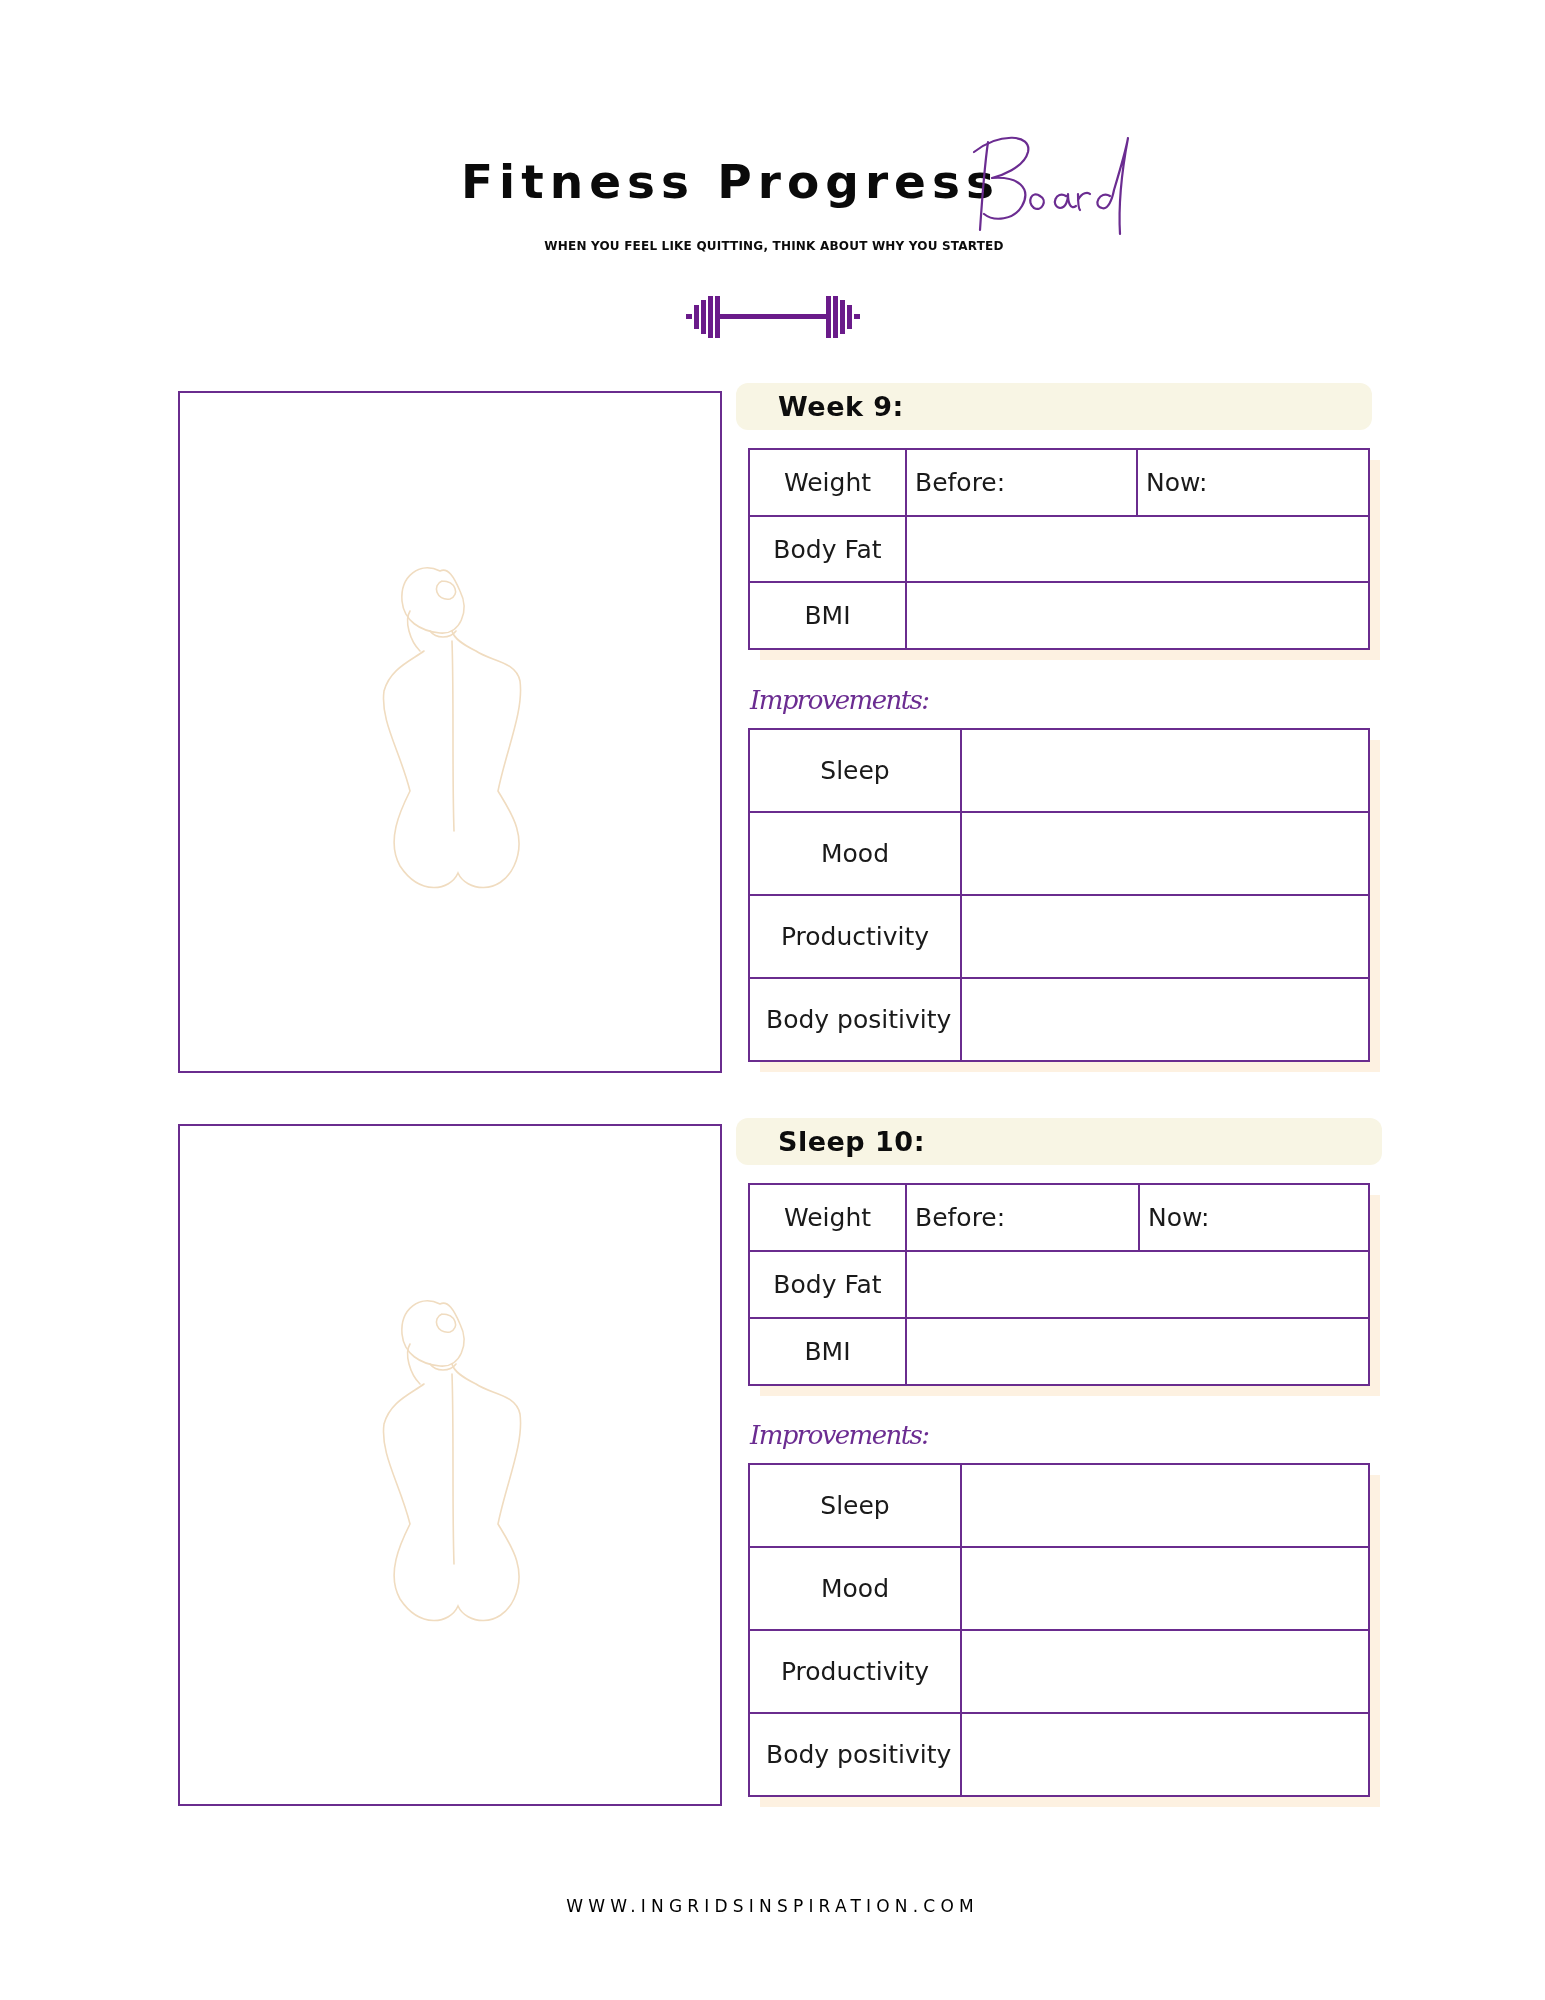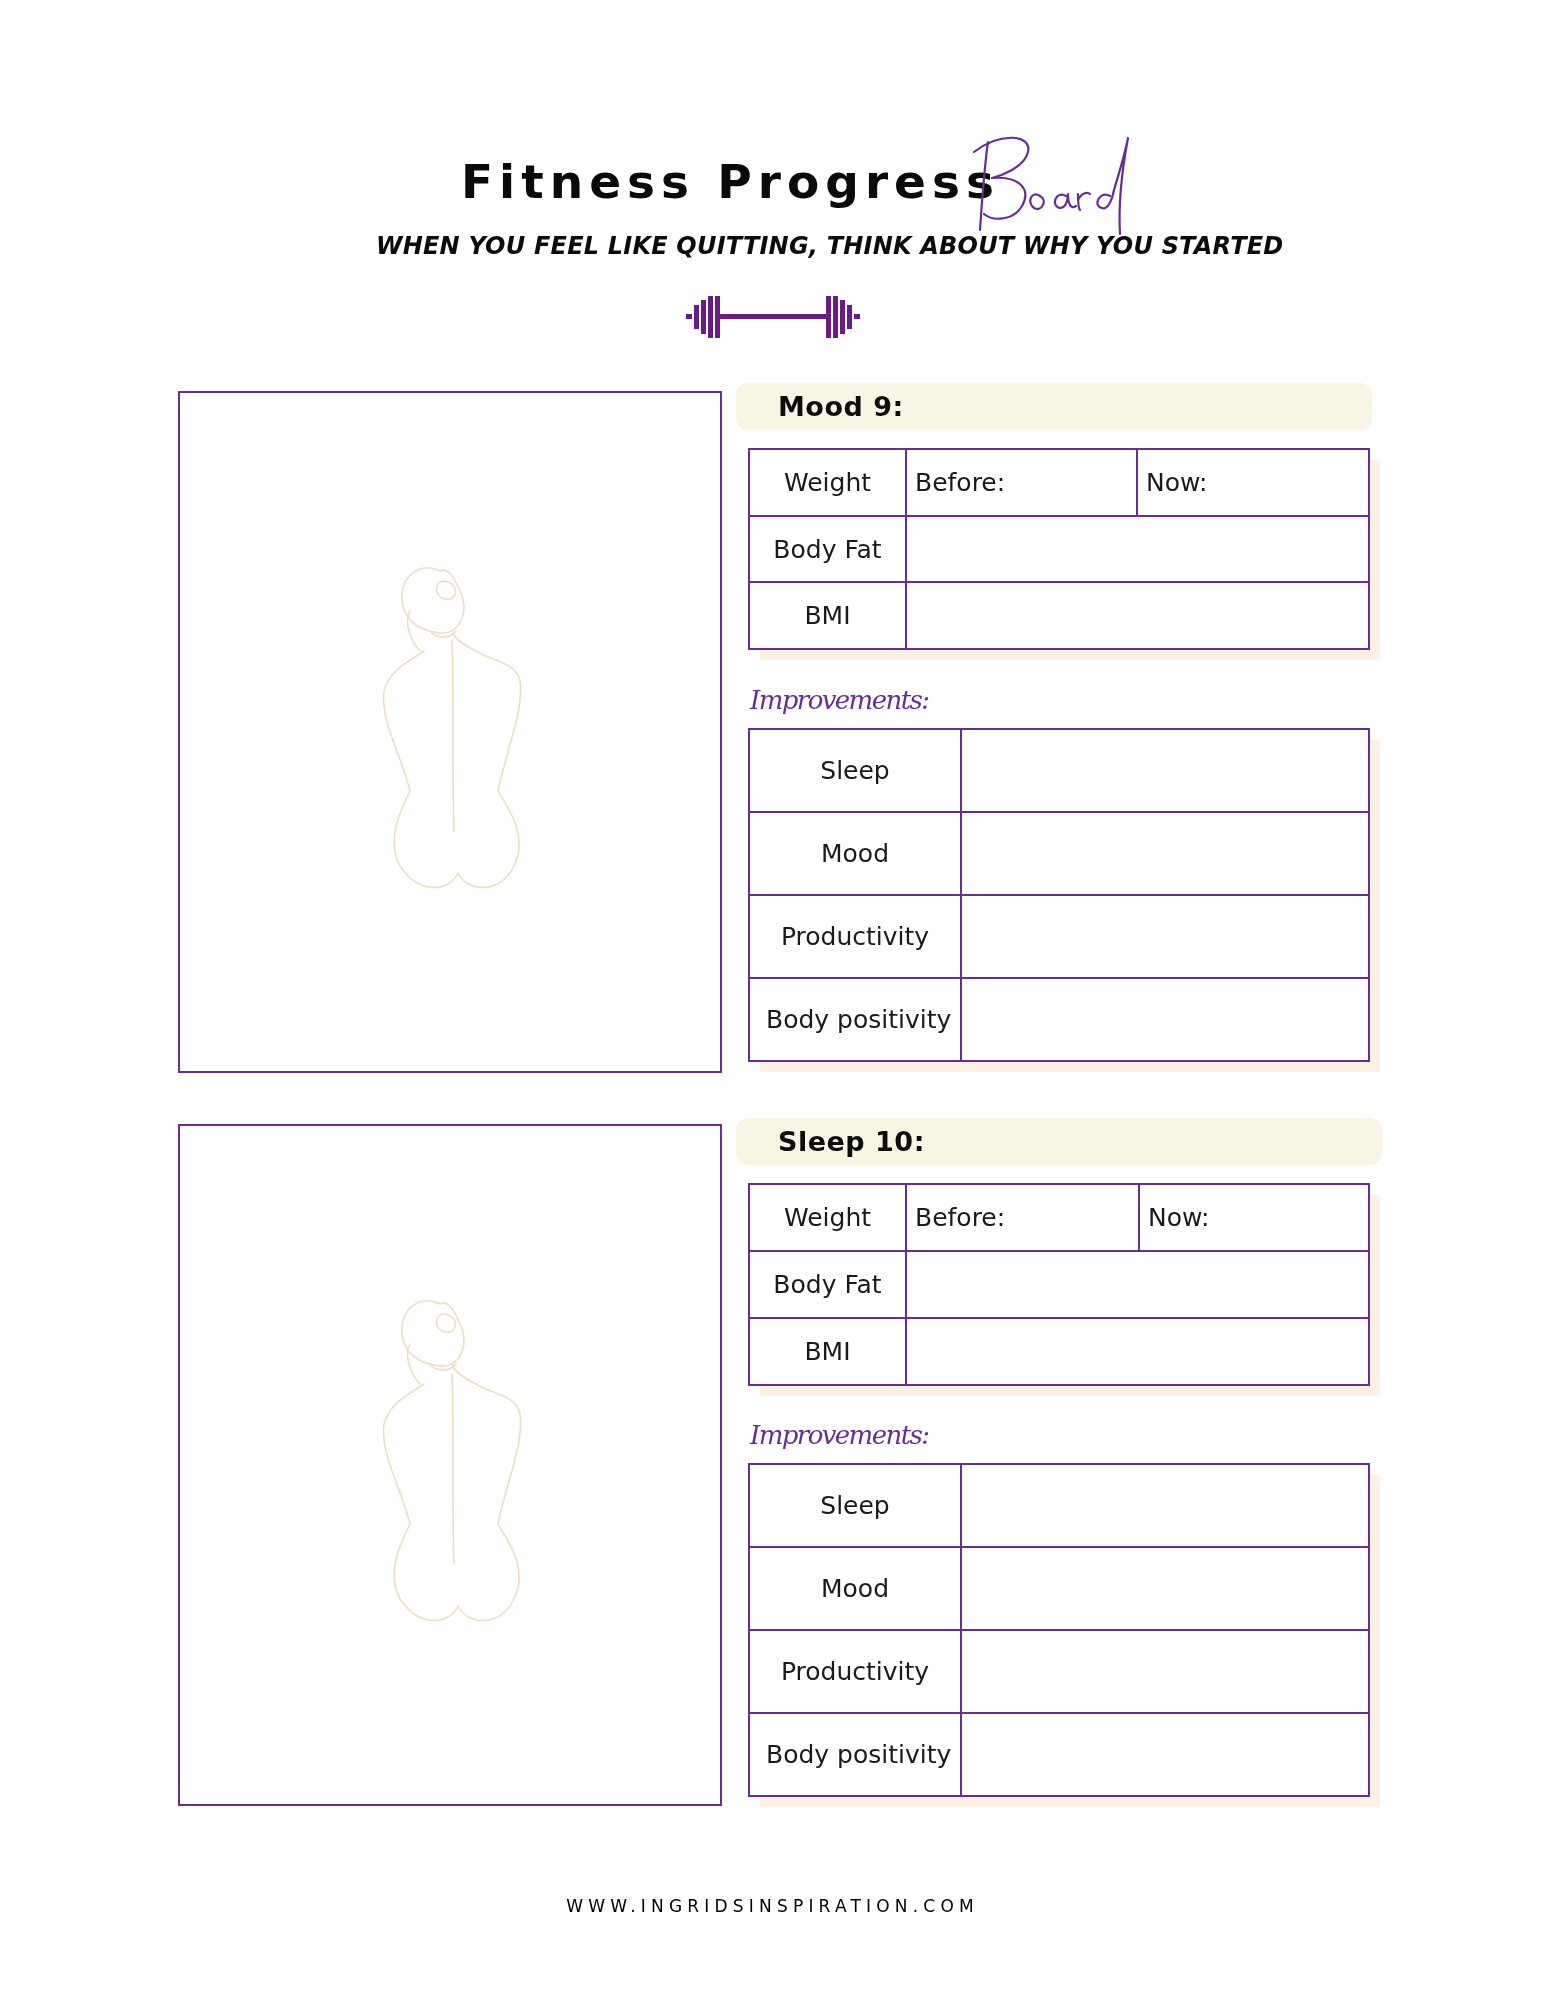--- a/index.html
+++ b/index.html
@@ -1,22 +1,22 @@
 <!DOCTYPE html>
 <html><head>
 <meta charset="utf-8">
 <style>
   html, body { margin:0; padding:0; background:#ffffff; }
   body { width:1545px; height:2000px; position:relative; overflow:hidden;
          font-family:"Liberation Sans", sans-serif; color:#111; }
   .title-main { position:absolute; left:461px; top:152px; font-family:"DejaVu Sans", sans-serif;
     font-weight:bold; font-size:47px; letter-spacing:6px; color:#0a0a0a; white-space:nowrap; line-height:60px; }
   .title-script { position:absolute; left:970px; top:130px; width:165px; height:110px; }
-  .subtitle { position:absolute; left:376px; top:233px; width:820px; text-align:center;
-    font-family:"DejaVu Sans", sans-serif; font-weight:bold; font-size:24px; letter-spacing:0.2px; color:#0c0c0c; white-space:nowrap; line-height:26px;font-style:italic; }
+  .subtitle { position:absolute; left:364px; top:233px; width:820px; text-align:center;
+    font-family:"DejaVu Sans", sans-serif; font-weight:bold; font-size:12px; letter-spacing:0.2px; color:#0c0c0c; white-space:nowrap; line-height:26px; }
   .dumbbell { position:absolute; left:686px; top:294px; width:174px; height:46px; }
 
   .photo { position:absolute; left:178px; width:544px; border:2px solid #6a2c8e; background:#fff; box-sizing:border-box; }
   .photo svg { position:absolute; }
 
   .banner { position:absolute; left:736px; height:47px; background:#f8f5e4; border-radius:12px; }
   .banner span { position:absolute; left:42px; top:8px; font-family:"DejaVu Sans", sans-serif; font-weight:bold;
     font-size:27px; color:#0d0d0d; letter-spacing:0.5px; line-height:32px; }
 
   .shadow { position:absolute; background:#fdf1e1; }
@@ -73,21 +73,21 @@
       <path d="M62 30 C52 34, 56 50, 70 48 C80 44, 76 30, 62 30"></path>
       <path d="M30 60 C24 70, 30 90, 40 100"></path>
       <path d="M50 80 C56 88, 70 88, 76 80"></path>
       <path d="M44 100 C30 110, 10 118, 4 140 C0 170, 20 200, 30 240 C20 260, 6 290, 20 315 C40 345, 70 340, 78 322 C86 340, 120 345, 134 315 C148 285, 130 260, 118 240 C126 200, 144 160, 140 130 C136 110, 110 110, 96 100 C84 94, 74 88, 72 80"></path>
       <path d="M72 90 C74 150, 72 220, 74 280"></path>
     </g>
   </svg>
 </div>
 
 <div class="banner" style="top:383px;width:636px;">
-  <span>Mood  9:</span>
+  <span>Week  9:</span>
 </div>
 
 <div class="shadow" style="left:760px;top:460px;width:620px;height:200px;"></div>
 <table class="grid" style="left:748px;top:448px;width:620px;height:200px;">
   <colgroup>
       <col style="width:157px">
       <col style="width:231px">
       <col style="width:232px">
     </colgroup>
   <tbody>

